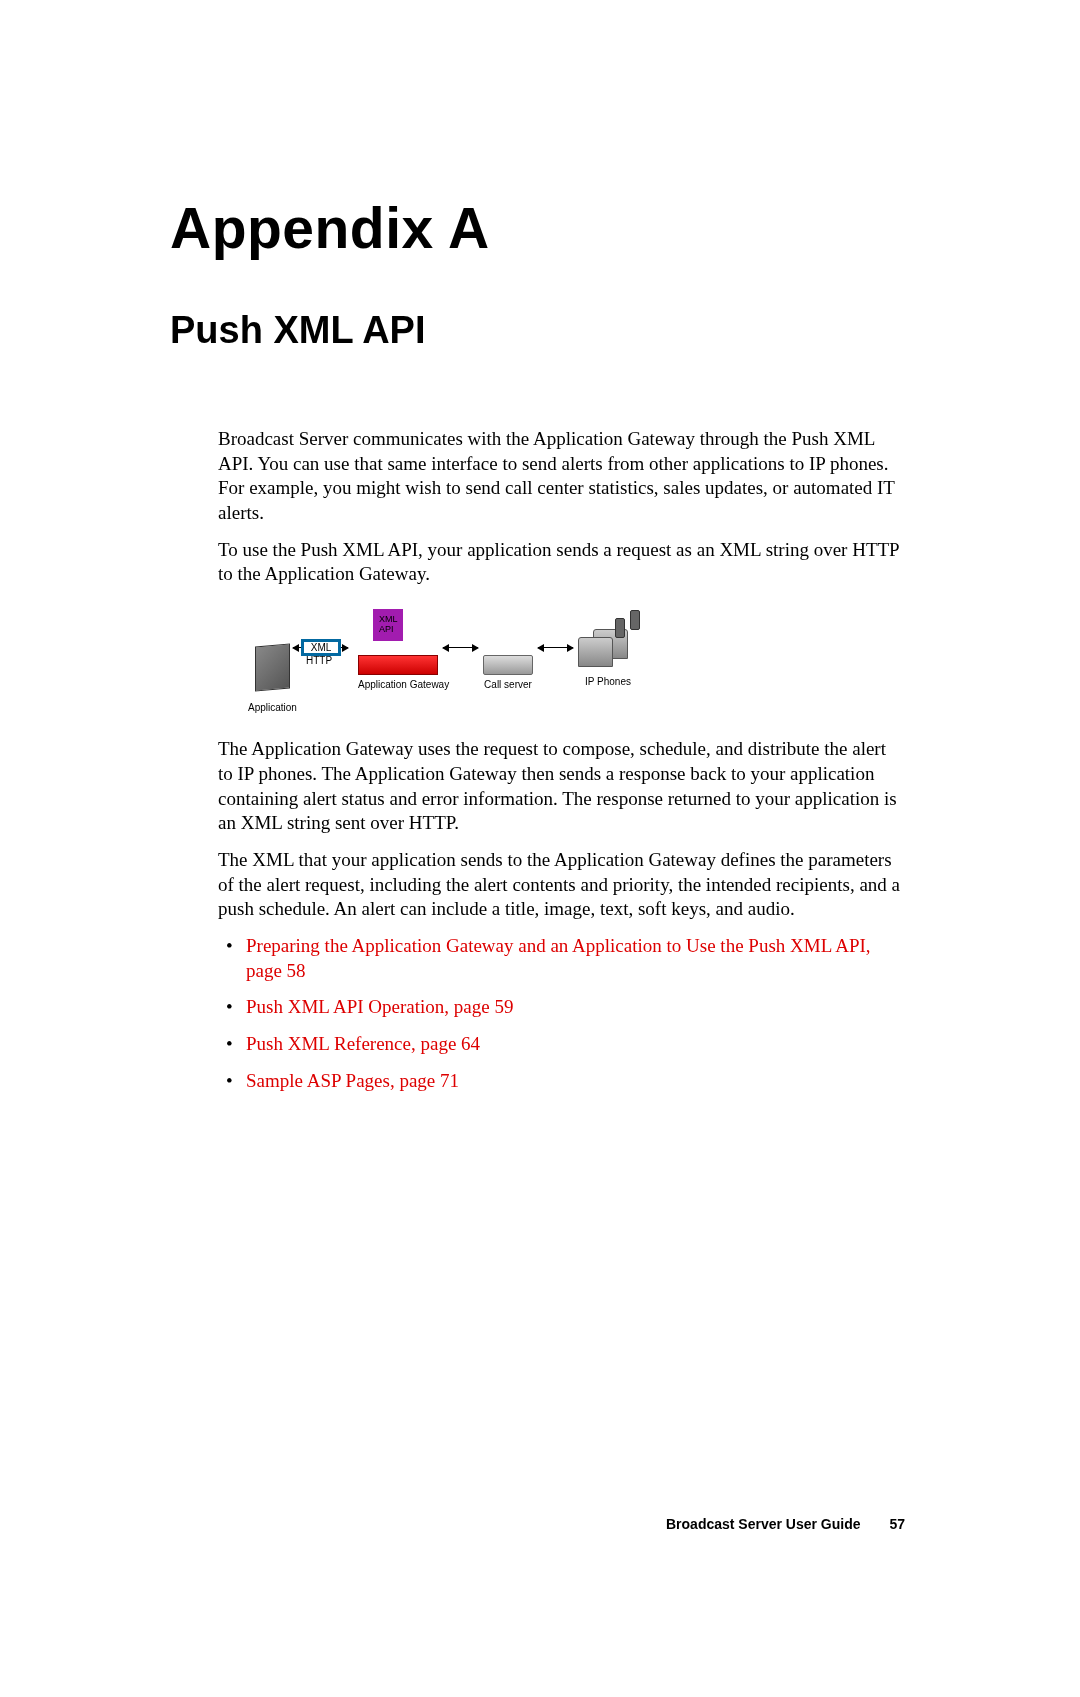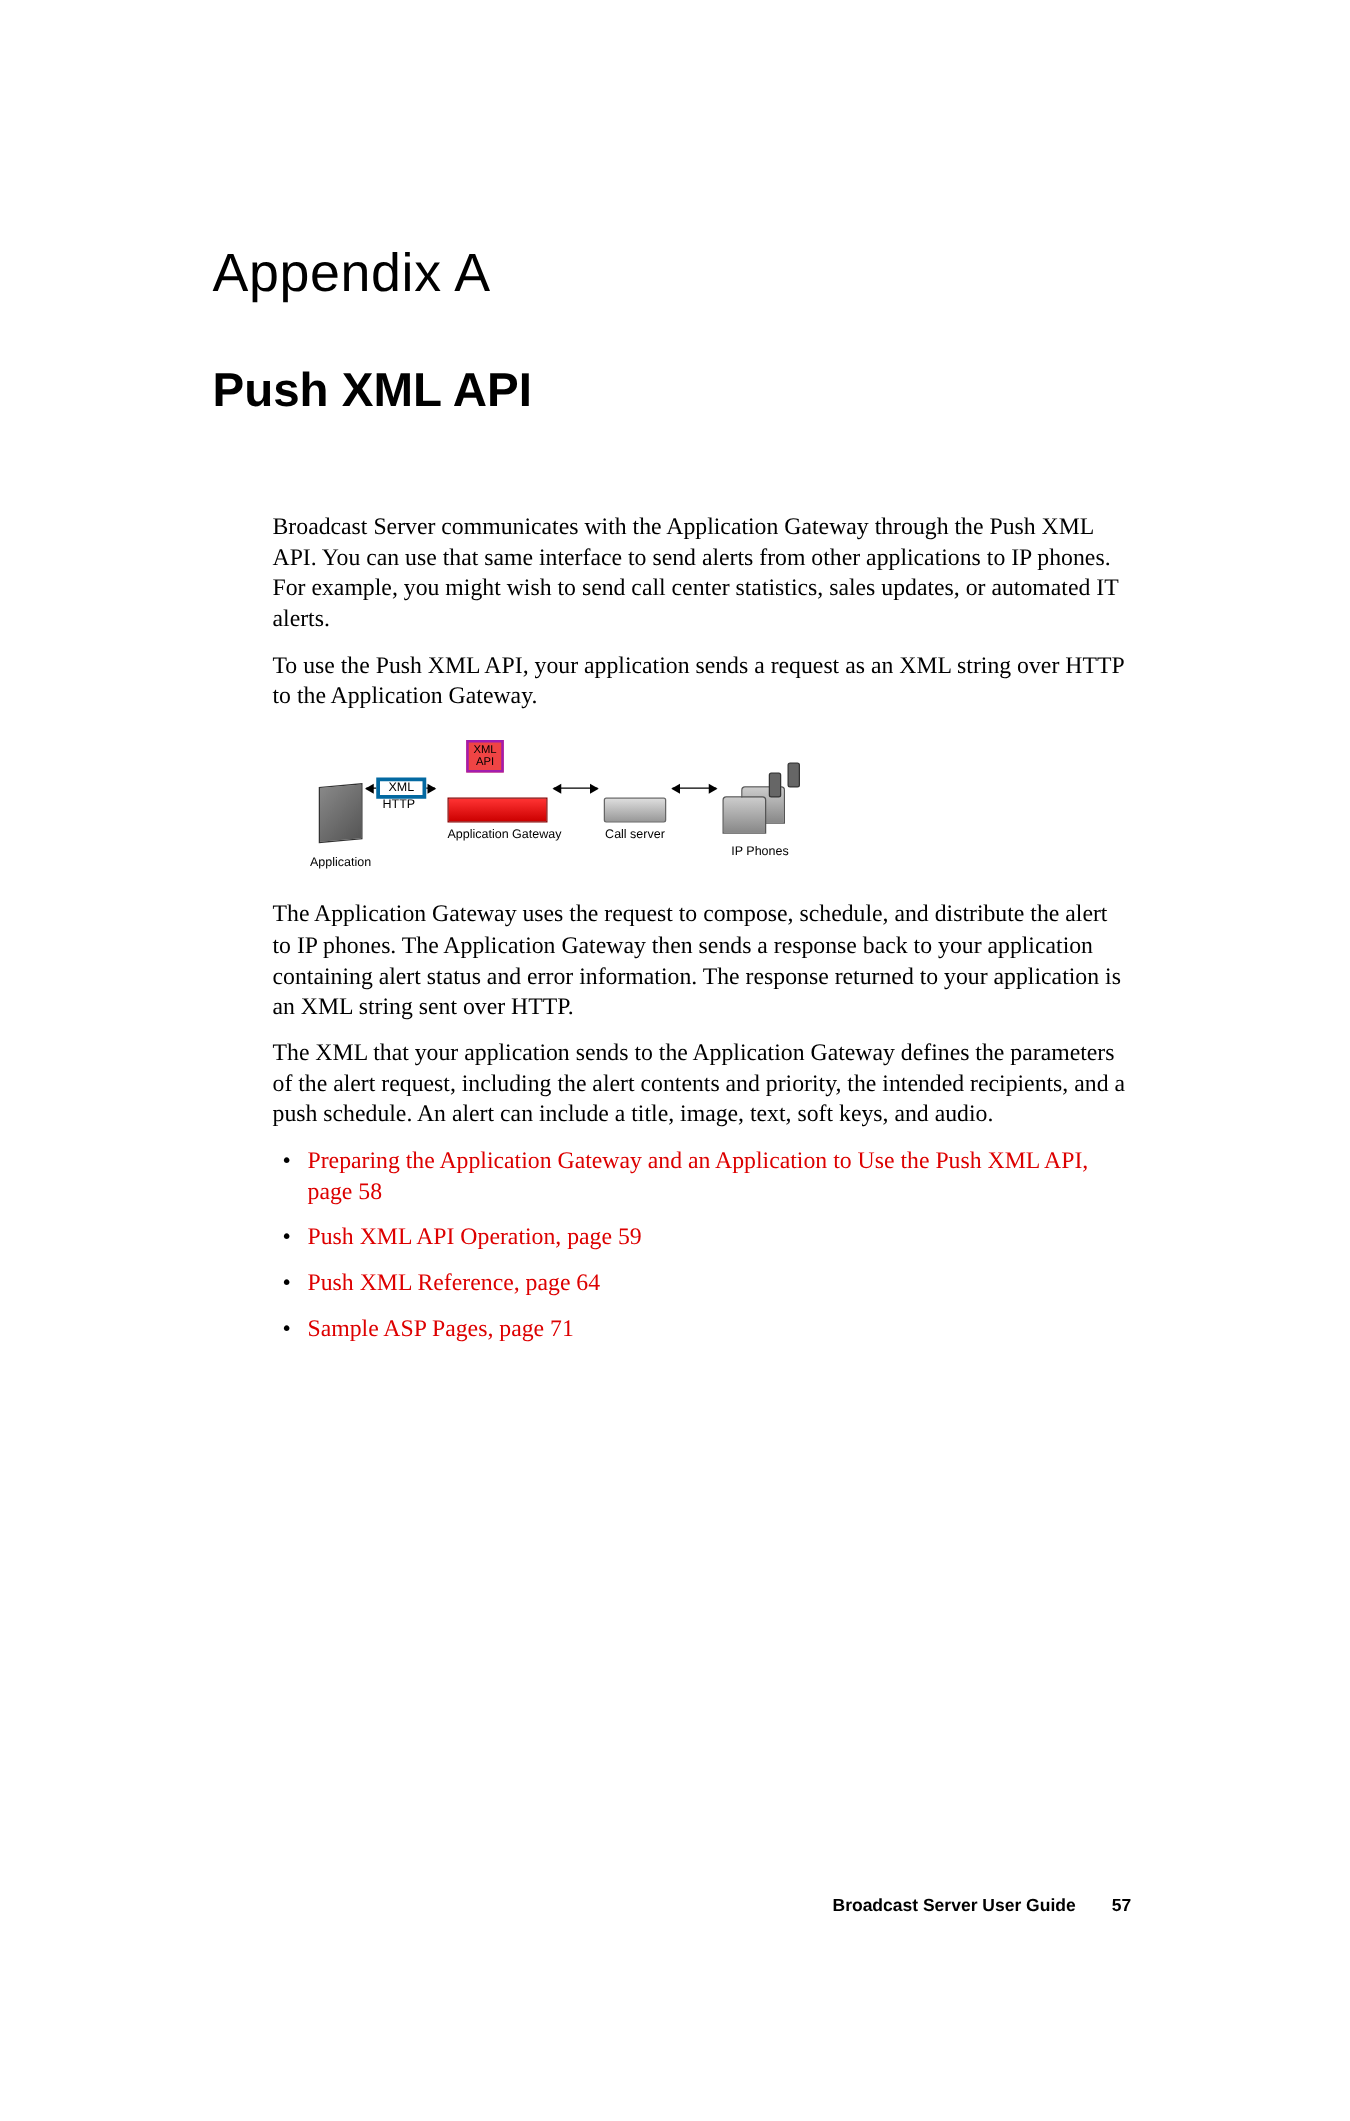--- a/index.html
+++ b/index.html
@@ -13,22 +13,22 @@
       background: #ffffff;
       font-family: Georgia, 'Times New Roman', serif;
       color: #000000;
       position: relative;
     }
     .page-content {
       padding: 195px 175px 0 170px;
     }
     .appendix-label {
       font-family: Arial, Helvetica, sans-serif;
-      font-size: 43px;
-      font-weight: normal;
+      font-size: 57px;
+      font-weight: bold;
       margin-bottom: 48px;
       letter-spacing: 0.5px;
     }
     .chapter-title {
       font-family: Arial, Helvetica, sans-serif;
       font-size: 38px;
       font-weight: bold;
       margin-bottom: 75px;
     }
     .body-text {
@@ -110,24 +110,23 @@
       left: 88px;
       top: 48px;
       font-size: 10px;
       font-family: Arial, sans-serif;
     }
     .xml-api-box {
       position: absolute;
       left: 155px;
       top: 2px;
       width: 30px;
-      border: 2px solid #a21caf;
+      border: 5px solid #a21caf;
       font-size: 9px;
-      text-align: center;
-      background: #ef4444;
+      background: #a21caf;
       line-height: 1.1;
       font-family: Arial, sans-serif;
       padding: 1px;
     }
     .gateway-box {
       left: 140px;
       top: 30px;
     }
     .gateway-box .box-shape {
       width: 80px;
@@ -157,21 +156,21 @@
     .callserver-box .label {
       margin-top: 4px;
     }
     .arrow3 {
       left: 320px;
       top: 40px;
       width: 35px;
     }
     .phones-box {
       left: 360px;
-      top: 21px;
+      top: 4px;
     }
     .phone-shape {
       width: 35px;
       height: 30px;
       background: linear-gradient(180deg, #ccc 0%, #888 100%);
       border: 1px solid #555;
       display: inline-block;
       border-radius: 3px 3px 0 0;
     }
     .phone-shape::after {

